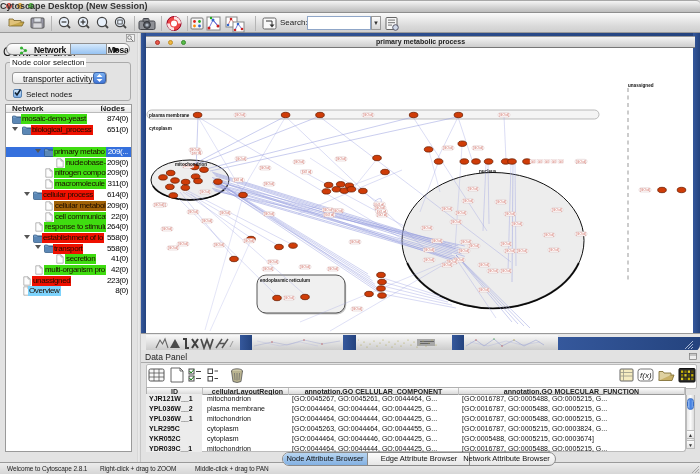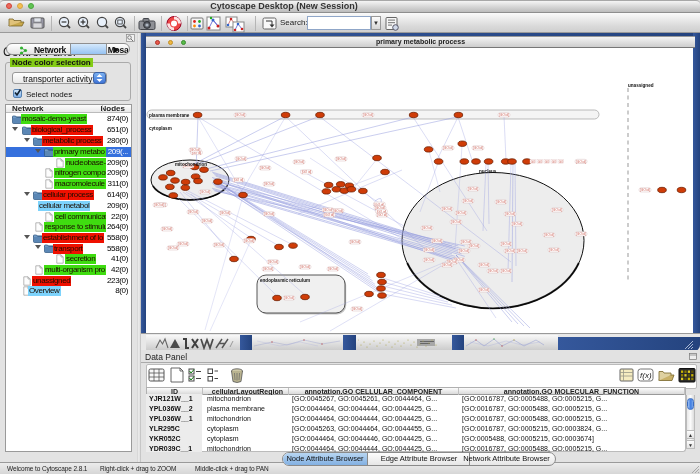--- a/index.html
+++ b/index.html
@@ -1,31 +1,31 @@
 <!DOCTYPE html>
 <html><head><meta charset="utf-8"><style>
 *{margin:0;padding:0;box-sizing:border-box;}
 html,body{width:700px;height:474px;overflow:hidden;}
 body{font-family:"Liberation Sans",sans-serif;background:#ddd;position:relative;}
 .abs{position:absolute;}
 .titlebar{left:0;top:0;width:700px;height:13px;background:linear-gradient(#f5f5f5,#d2d2d2 60%,#bcbcbc);border-bottom:1px solid #8e8e8e;border-top:1px solid #a8a8a8;border-radius:4px 4px 0 0;}
 .tl{width:6px;height:6px;border-radius:50%;top:3px;}
-.wtitle{width:568px;top:1px;text-align:center;font-size:9px;font-weight:bold;color:#333;}
+.wtitle{width:568px;top:1px;font-size:9px;font-weight:bold;color:#333;}
 .toolbar{left:0;top:13px;width:700px;height:20px;background:linear-gradient(#fafafa,#d9d9d9 70%,#cfcfcf);border-bottom:1px solid #9a9a9a;}
 .tsep{top:16px;width:1px;height:15px;background:#b5b5b5;}
 .searchlbl{top:18px;font-size:8px;color:#222;}
 .sfield{left:307px;top:16px;width:64px;height:14px;background:#fff;border:1px solid #8fa6c8;}
 .sbtn{left:371px;top:16px;width:10px;height:14px;background:linear-gradient(#fdfdfd,#d5d5d5);border:1px solid #999;font-size:6px;color:#333;text-align:center;line-height:13px;}
 .cpanel{left:0;top:33px;width:137px;height:429px;background:#e3e3e3;}
 .cptitle{left:3px;top:12px;font-size:12px;color:#1a1a1a;}
 .tabpill{left:6px;top:10px;width:124px;height:12px;border:1px solid #8f8f8f;border-radius:6px;background:linear-gradient(#fff,#e3e3e3);overflow:hidden;}
 .mosaicseg{left:63px;top:0;width:37px;height:12px;background:linear-gradient(#d5e9fc,#8abbf0);border-left:1px solid #8f8f8f;border-right:1px solid #8f8f8f;}
 .tabtxt{font-size:8.5px;font-weight:bold;color:#111;letter-spacing:-0.2px;}
 .gbox{left:5px;top:29px;width:126px;height:39px;border:1px solid #aaa;border-radius:3px;}
-.gboxlbl{left:10px;top:25px;font-size:8px;font-weight:bold;color:#111;background:#84cc16;padding:0 2px;}
+.gboxlbl{left:10px;top:25px;font-size:8px;font-weight:normal;color:#111;background:#ffffff;padding:0 2px;}
 .combo{left:12px;top:39px;width:95px;height:12px;background:linear-gradient(#fff,#e9e9e9);border:1px solid #999;border-radius:3px;font-size:8.5px;color:#111;}
 .combostep{right:0px;top:-1px;width:13px;height:12px;background:linear-gradient(#7db2f0,#3f74d6);border:1px solid #3a62a8;border-radius:3px;}
 .cbx{left:13px;top:56px;width:9px;height:9px;background:linear-gradient(#cfe6fb,#7fb0e8);border:1px solid #5580b0;border-radius:2px;}
 .cbxlbl{left:26px;top:56.5px;font-size:8px;color:#111;}
 .treepanel{left:5px;top:71px;width:127px;height:348px;background:#fff;border:1px solid #9a9a9a;}
 .treehead{left:0;top:0;width:125px;height:8px;background:linear-gradient(#fdfdfd,#e8e8e8);border-bottom:1px solid #bbb;}
 .trow{left:0;width:125px;height:10.7px;font-size:8px;letter-spacing:-0.35px;}
 .tlabel{position:absolute;top:0.5px;height:10px;line-height:10px;white-space:nowrap;overflow:hidden;padding:0 1px;color:#1d0d00;}
 .tcount{position:absolute;right:3px;top:0.5px;height:10px;line-height:10px;font-size:8px;color:#000;}
 .tarrow{position:absolute;top:2px;width:0;height:0;border-left:3.5px solid transparent;border-right:3.5px solid transparent;border-top:4.5px solid #555;}
@@ -168,29 +168,20 @@
 </div>
 <div class="abs trow" style="top:19.5px;">
 <div class="tarrow" style="left:6px;"></div>
 <svg style="position:absolute;left:16px;top:1px;" width="10" height="9" viewBox="0 0 10 9">
           <rect x="0.5" y="2" width="9" height="6.5" rx="1" fill="#5b87b5" stroke="#2d5580" stroke-width="0.7"></rect>
           <path d="M0.5 3 L0.5 1.5 Q0.5 1 1 1 L3.5 1 L4.5 2.2 L9 2.2" fill="#7aa3cc" stroke="#2d5580" stroke-width="0.7"></path>
         </svg>
 <div class="tlabel" style="left:25px;background:#ef1000;max-width:75px;">biological_process</div>
 <div class="tcount" style="">651(0)</div>
 </div>
-<div class="abs trow" style="top:30.5px;">
-<div class="tarrow" style="left:18px;"></div>
-<svg style="position:absolute;left:27px;top:1px;" width="10" height="9" viewBox="0 0 10 9">
-          <rect x="0.5" y="2" width="9" height="6.5" rx="1" fill="#5b87b5" stroke="#2d5580" stroke-width="0.7"></rect>
-          <path d="M0.5 3 L0.5 1.5 Q0.5 1 1 1 L3.5 1 L4.5 2.2 L9 2.2" fill="#7aa3cc" stroke="#2d5580" stroke-width="0.7"></path>
-        </svg>
-<div class="tlabel" style="left:36px;background:#ef1000;max-width:64px;">metabolic process</div>
-<div class="tcount" style="">280(0)</div>
-</div>
 <div class="abs trow" style="top:41.5px;background:#3570dd;">
 <div class="tarrow" style="left:29px;"></div>
 <svg style="position:absolute;left:38px;top:1px;" width="10" height="9" viewBox="0 0 10 9">
           <rect x="0.5" y="2" width="9" height="6.5" rx="1" fill="#5b87b5" stroke="#2d5580" stroke-width="0.7"></rect>
           <path d="M0.5 3 L0.5 1.5 Q0.5 1 1 1 L3.5 1 L4.5 2.2 L9 2.2" fill="#7aa3cc" stroke="#2d5580" stroke-width="0.7"></path>
         </svg>
 <div class="tlabel" style="left:47px;background:#3fdc10;max-width:53px;">primary metabo</div>
 <div class="tcount" style="color:#fff;">209(...</div>
 </div>
 <div class="abs trow" style="top:52.1px;">
@@ -224,21 +215,21 @@
           <path d="M0.5 3 L0.5 1.5 Q0.5 1 1 1 L3.5 1 L4.5 2.2 L9 2.2" fill="#7aa3cc" stroke="#2d5580" stroke-width="0.7"></path>
         </svg>
 <div class="tlabel" style="left:36px;background:#ef1000;max-width:64px;">cellular process</div>
 <div class="tcount" style="">614(0)</div>
 </div>
 <div class="abs trow" style="top:95.3px;">
 <svg style="position:absolute;left:39px;top:0.5px;" width="8" height="10" viewBox="0 0 8 10">
           <path d="M0.8 0.8 L5 0.8 L7.2 3 L7.2 9.2 L0.8 9.2 Z" fill="#fdfdfd" stroke="#999" stroke-width="0.7"></path>
           <path d="M5 0.8 L5 3 L7.2 3" fill="none" stroke="#999" stroke-width="0.7"></path>
         </svg>
-<div class="tlabel" style="left:32px;background:#7dd3fc;max-width:52px;">cellular metabol</div>
+<div class="tlabel" style="left:48px;background:#a16207;max-width:52px;">cellular metabol</div>
 <div class="tcount" style="">209(0)</div>
 </div>
 <div class="abs trow" style="top:106.0px;">
 <svg style="position:absolute;left:39px;top:0.5px;" width="8" height="10" viewBox="0 0 8 10">
           <path d="M0.8 0.8 L5 0.8 L7.2 3 L7.2 9.2 L0.8 9.2 Z" fill="#fdfdfd" stroke="#999" stroke-width="0.7"></path>
           <path d="M5 0.8 L5 3 L7.2 3" fill="none" stroke="#999" stroke-width="0.7"></path>
         </svg>
 <div class="tlabel" style="left:48px;background:#3fdc10;max-width:52px;">cell communicat</div>
 <div class="tcount" style="">22(0)</div>
 </div>

